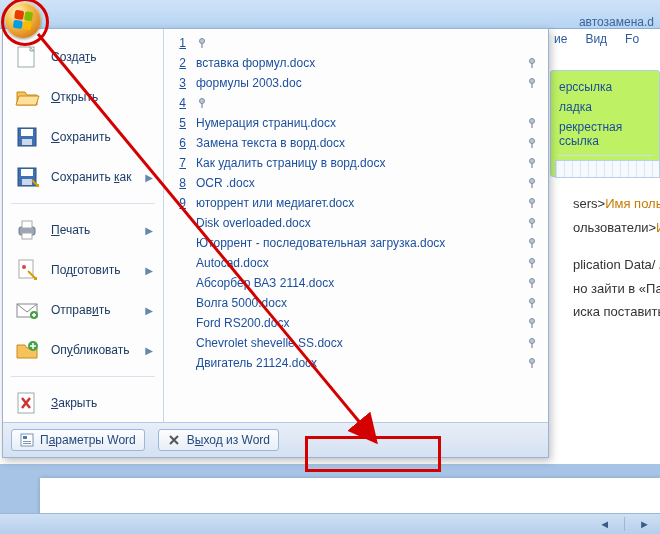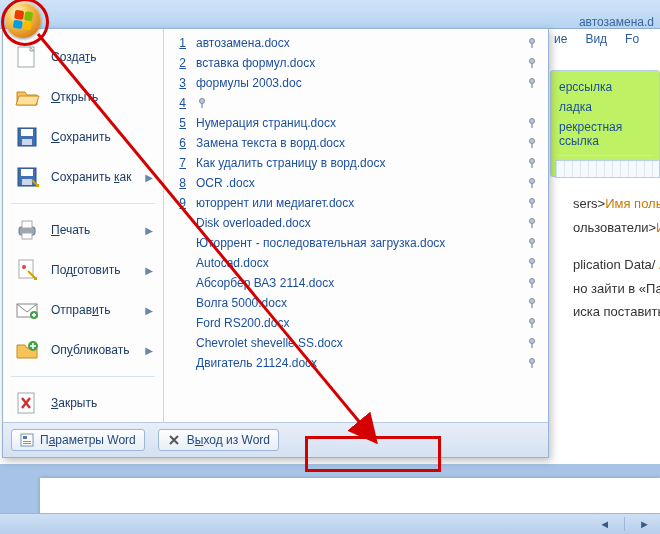--- a/index.html
+++ b/index.html
@@ -404,21 +404,20 @@
               <path d="M8 8 L16 18 M16 8 L8 18" stroke="#c33" stroke-width="2.5"></path>
             </svg>
           </span>
           <span class="lbl"><span class="u">З</span>акрыть</span>
         </div>
       </div>
     <div class="right-col">
       <div class="recent-list" id="recent-list">
           <div class="recent-row">
             <span class="recent-num">1</span>
-            <span class="recent-name">автозамена.docx</span>
             <span class="pin">
               <svg width="12" height="12" viewBox="0 0 12 12">
                 <circle cx="6" cy="4" r="2.5" fill="#bac7d6" stroke="#7d8fa3"></circle>
                 <rect x="5.4" y="6" width="1.2" height="5" fill="#7d8fa3"></rect>
               </svg>
             </span>
           </div>
           <div class="recent-row">
             <span class="recent-num">2</span>
             <span class="recent-name">вставка формул.docx</span>

